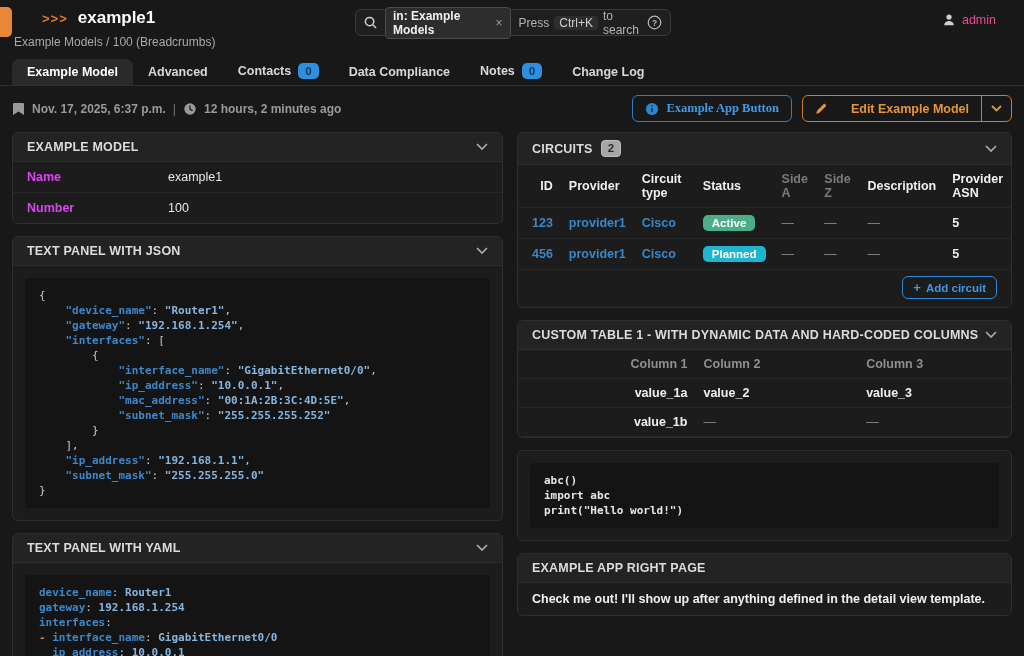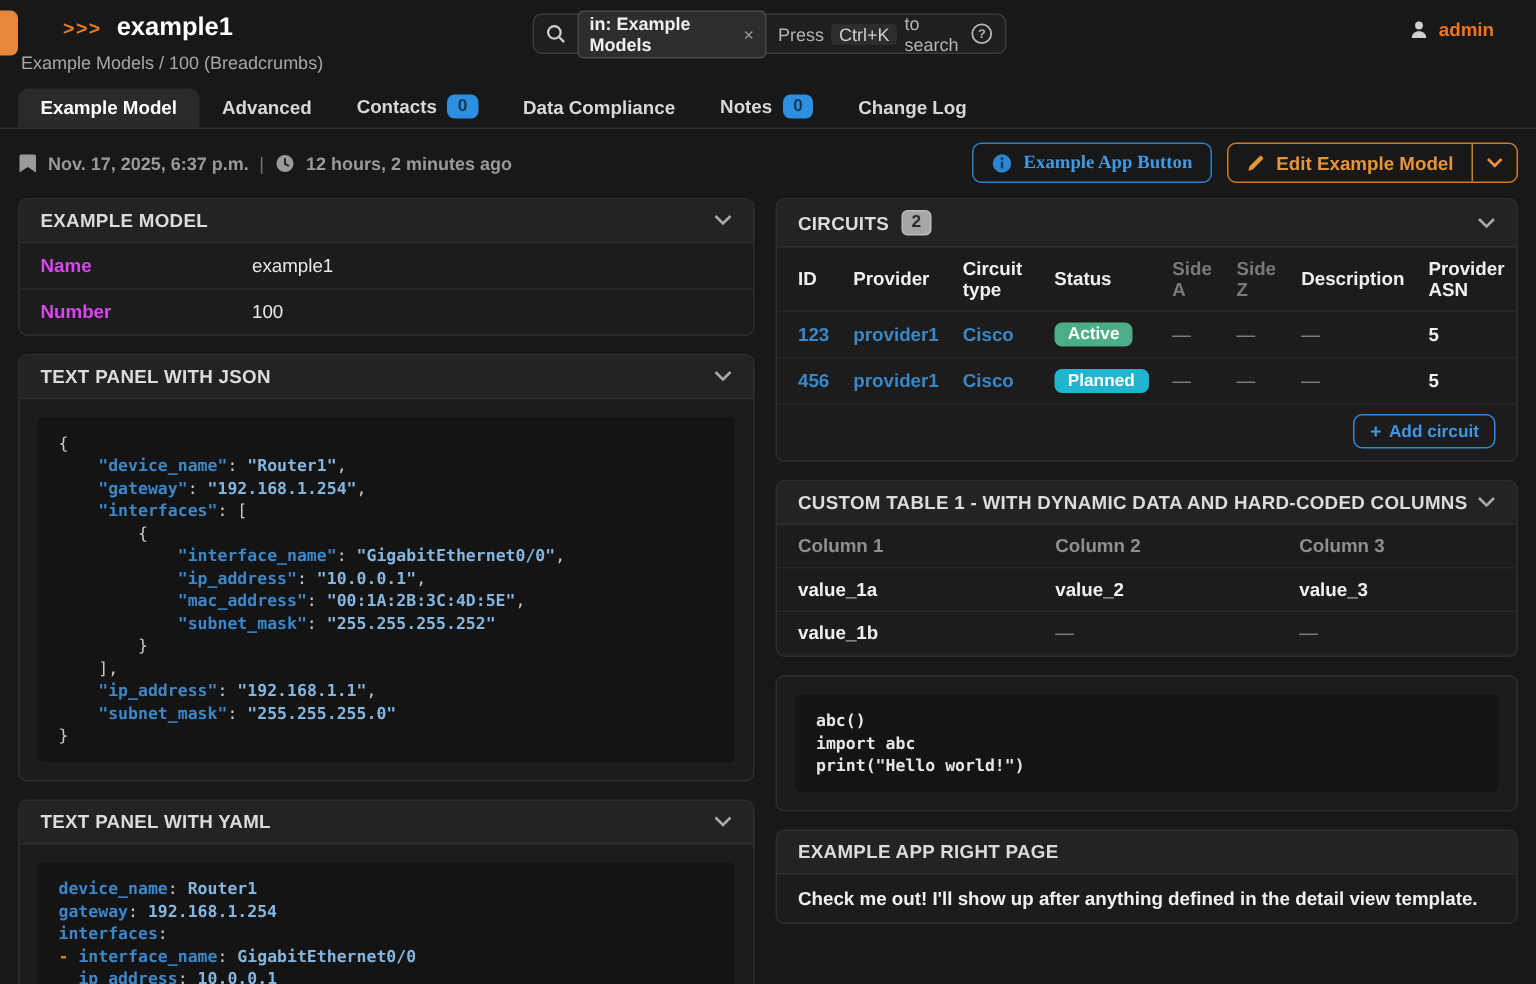--- a/index.html
+++ b/index.html
@@ -21,38 +21,38 @@
     background:#1f1f1f; border:1px solid #3a3a3a; border-radius:6px;
     display:flex; align-items:center; padding:0 8px; gap:8px; }
   .search-chip { background:#2d2d2d; border:1px solid #4a4a4a; border-radius:4px;
     padding:1px 7px; font-weight:bold; font-size:12px; color:#f0f0f0;
     display:flex; align-items:center; gap:6px; }
   .chip-x { color:#9a9a9a; font-weight:normal; cursor:pointer; }
   .search-hint { color:#b4b4b4; font-size:12px; display:flex; align-items:center; gap:5px; }
   .kbd { background:#2d2d2d; border-radius:3px; padding:0 5px; color:#d0d0d0; }
   .help-icon { margin-left:auto; }
   .user { position:absolute; right:28px; top:13px; display:flex; align-items:center; gap:6px;
-    color:#f97316; font-weight:bold; font-size:12.5px; cursor:pointer; }
+    color:#ec4899; font-weight:normal; font-size:12.5px; cursor:pointer; }
   
   .tabs { display:flex; align-items:flex-end; padding:0 0 0 12px; border-bottom:1px solid #303030; height:28px; }
   .tab { padding:6px 15px; color:#d8d8d8; font-weight:600; font-size:12.5px;
     display:flex; align-items:center; gap:7px; cursor:pointer; white-space:nowrap; }
   .tab.active { background:#2a2a2a; border-radius:7px 7px 0 0; color:#fff; font-weight:bold; }
   .tab-badge { background:#2e8fe0; color:#123a5c; font-weight:bold; font-size:11.5px;
     border-radius:5px; padding:0 7px; line-height:16px; }
   
   .meta-row { display:flex; justify-content:space-between; align-items:center; padding:9px 12px 10px 12px; }
   .meta-left { display:flex; align-items:flex-end; gap:7px; color:#9a9a9a; font-weight:bold; font-size:12px; }
   .meta-sep { color:#777; font-weight:normal; }
   .actions { display:flex; gap:10px; }
   .btn { display:flex; align-items:center; gap:7px; background:transparent;
     border-radius:6px; padding:5px 12px; font-weight:bold; font-size:12.5px; cursor:pointer;font-family:Liberation Serif, serif; }
   .btn-blue { border:1px solid #2d7fc8; color:#3f9ae6; }
   .btn-orange-wrap { display:flex; border:1px solid #cd7d28; border-radius:6px; color:#e6953a; cursor:pointer; }
-  .btn-orange-main { display:flex; align-items:center; gap:7px; padding:5px 12px; font-weight:bold; font-size:12.5px; }
+  .btn-orange-main { display:flex; align-items:center; gap:23px; padding:5px 12px; font-weight:bold; font-size:12.5px; }
   .btn-orange-caret { display:flex; align-items:center; padding:0 9px; border-left:1px solid #cd7d28; }
   
   .content { display:flex; gap:14px; padding:0 12px; align-items:flex-start; }
   .col-left { width:491px; flex:none; }
   .col-right { flex:1; }
   
   .panel { background:#1c1c1c; border:1px solid #2e2e2e; border-radius:6px;
     margin-bottom:12px; overflow:hidden; }
   .panel-header { display:flex; justify-content:space-between; align-items:center;
     padding:7px 14px; background:#232323; border-bottom:1px solid #2e2e2e; }
@@ -68,21 +68,21 @@
   
   .code { margin:12px; background:#141414; border-radius:4px; padding:10px 14px;
     font-family:"DejaVu Sans Mono", monospace; font-size:11px; line-height:15px;
     white-space:pre; overflow:hidden; }
   .tok-p { color:#c9c9c9; } .tok-k { color:#3c87c9; font-weight:bold; }
   .tok-v { color:#85b6e0; font-weight:bold; } .tok-d { color:#d0862c; font-weight:bold; }
   .tok-w { color:#e6e6e6; font-weight:bold; }
   
   table { width:100%; border-collapse:collapse; font-size:12.5px; }
   th, td { text-align:left; padding:7px 8px; border-bottom:1px solid #272727; }
-  th:first-child, td:first-child { padding-left:14px; }
+  th:first-child, td:first-child { padding-left:14px;text-align:right; }
   th { font-weight:bold; color:#f0f0f0; }
   th.muted-h { color:#7a7a7a; }
   .custom-table th { color:#8f8f8f; font-weight:600; }
   .custom-table td { font-weight:bold; color:#f0f0f0; }
   td.dash, th.dash { color:#8a8a8a; font-weight:normal; }
   a.tlink { color:#3a87c8; text-decoration:none; font-weight:600; cursor:pointer; }
   td.bold-val { font-weight:bold; color:#f0f0f0; }
   .status-badge { display:inline-block; padding:2px 9px; border-radius:5px;
     color:#fff; font-weight:bold; font-size:11.5px; }
   .table-footer { padding:6px 14px 8px; text-align:right; }

